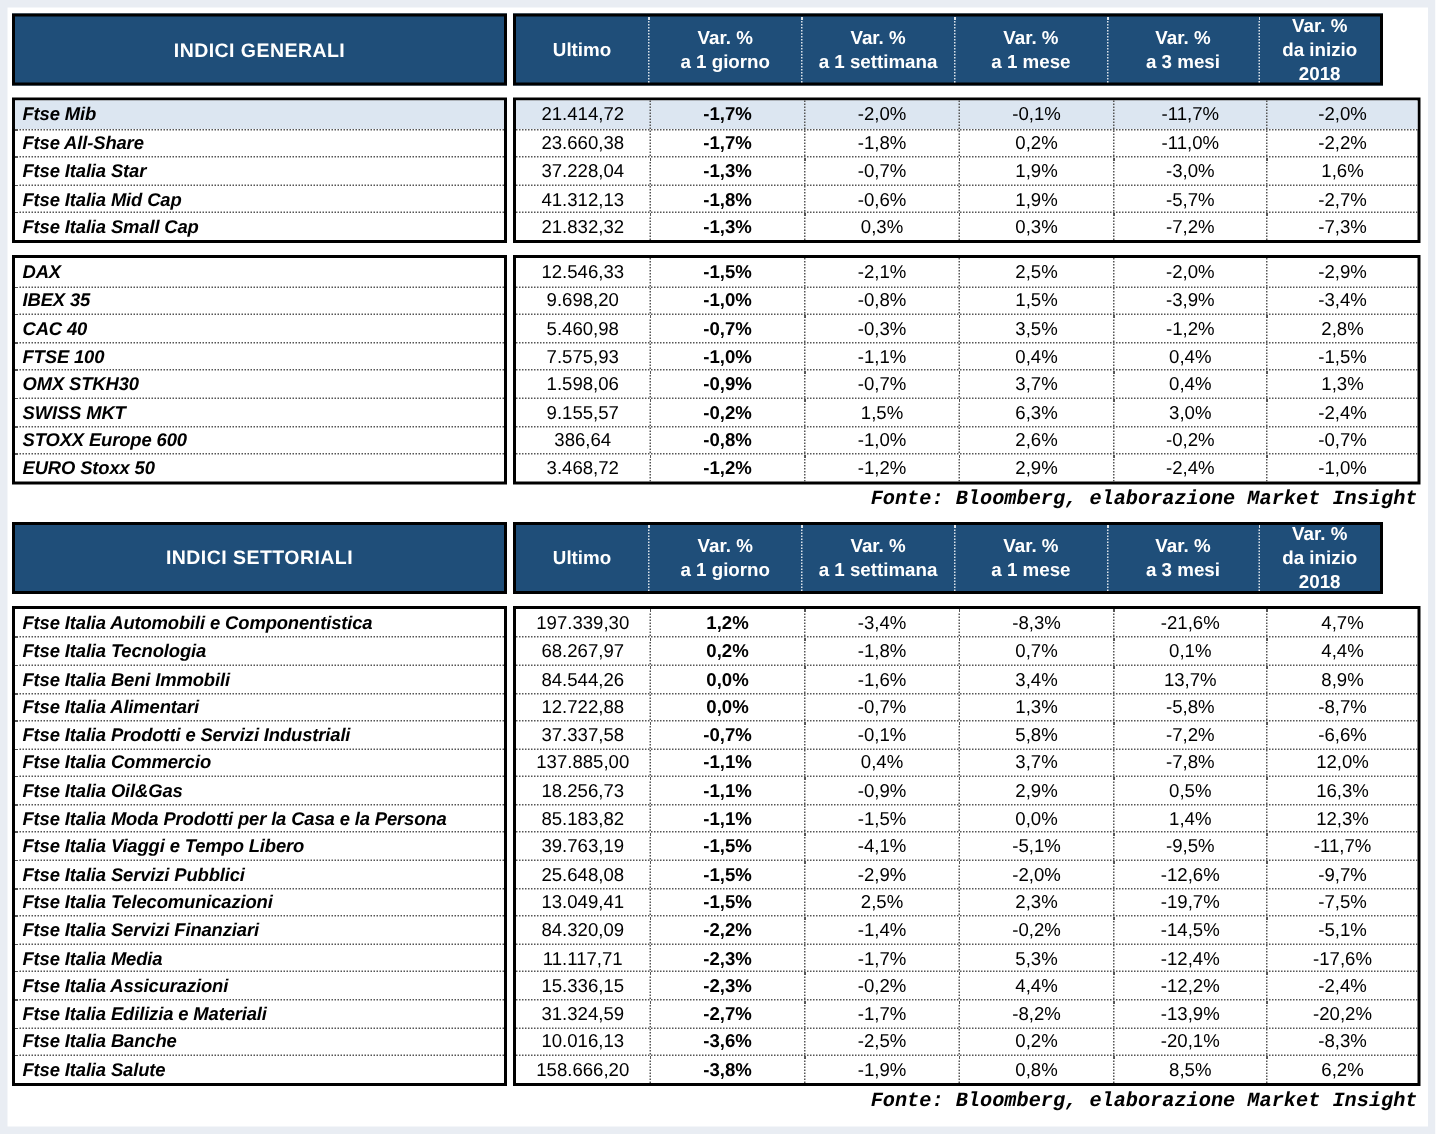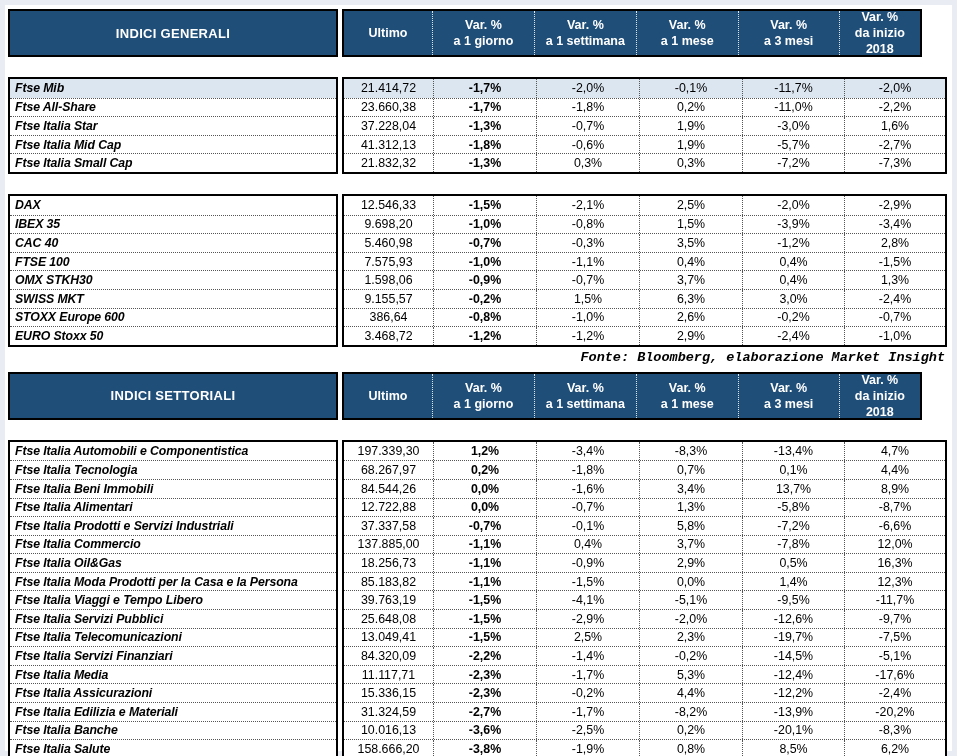--- a/index.html
+++ b/index.html
@@ -62,21 +62,21 @@
   .cw-ult{width:89px;}
   .cw-1{width:103px;}
   .cw-2{width:103px;}
   .cw-3{width:103px;}
   .cw-4{width:102px;}
   .cw-5{flex:1 1 auto;}
   
   .t-block{
     display:flex;
     column-gap:4px;
-    margin-top:20px;
+    margin-top:8px;
   }
   .b-label{
     width:330px;
     border:2px solid var(--border);
     background:#fff;
     display:flex;flex-direction:column;
   }
   .b-values{
     width:605px;
     border:2px solid var(--border);
@@ -336,21 +336,21 @@
           <div class="name-cell">Ftse Italia Edilizia e Materiali</div>
           <div class="name-cell">Ftse Italia Banche</div>
           <div class="name-cell">Ftse Italia Salute</div>
         </div>
       <div class="b-values">
           <div class="v-row">
             <div class="v-cell cw-ult">197.339,30</div>
             <div class="v-cell cw-1 bold">1,2%</div>
             <div class="v-cell cw-2">-3,4%</div>
             <div class="v-cell cw-3">-8,3%</div>
-            <div class="v-cell cw-4">-13,4%</div>
+            <div class="v-cell cw-4">-21,6%</div>
             <div class="v-cell cw-5">4,7%</div>
           </div>
           <div class="v-row">
             <div class="v-cell cw-ult">68.267,97</div>
             <div class="v-cell cw-1 bold">0,2%</div>
             <div class="v-cell cw-2">-1,8%</div>
             <div class="v-cell cw-3">0,7%</div>
             <div class="v-cell cw-4">0,1%</div>
             <div class="v-cell cw-5">4,4%</div>
           </div>

